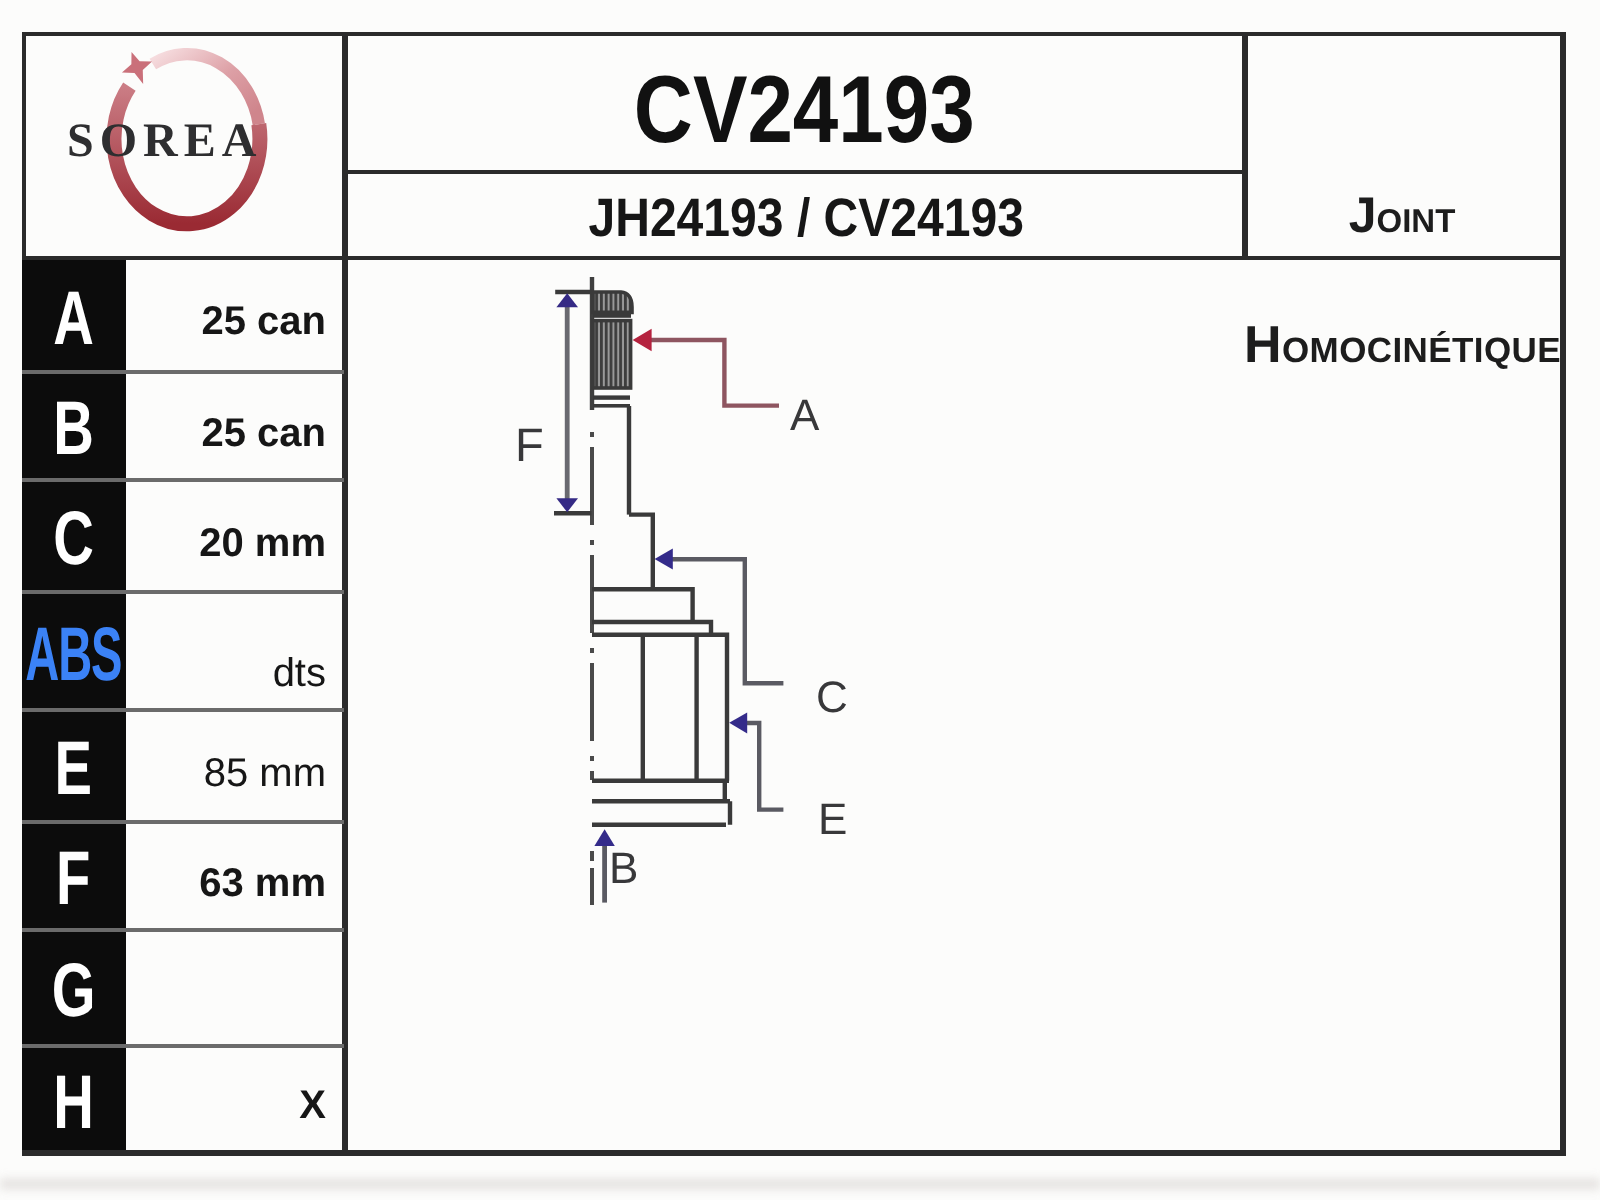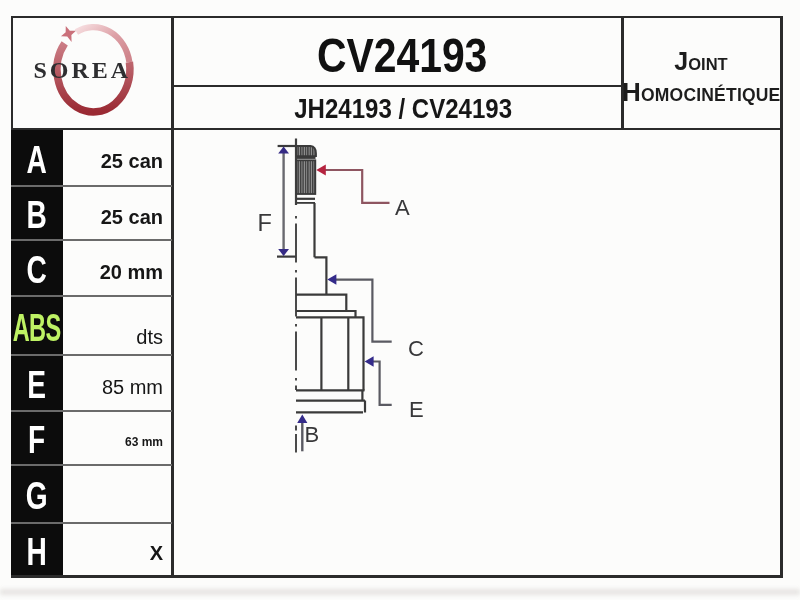--- a/index.html
+++ b/index.html
@@ -40,22 +40,22 @@
     </g>
 
   <text x="22.5" y="62" font-family="Liberation Serif, serif" font-weight="bold" font-size="24px" letter-spacing="3" fill="#2e2e30">SOREA</text>
 </svg>
 
 <div class="abs" style="left:174px;top:34px;width:452px;text-align:center;font-size:47.7px;font-weight:bold;color:#111;line-height:44px;text-indent:5px;transform:scaleX(0.857);">CV24193</div>
 
 <div class="abs" style="left:174px;top:96px;width:452px;text-align:center;font-size:27px;font-weight:bold;color:#161616;line-height:26px;text-indent:7px;transform:scaleX(0.89);">JH24193 / CV24193</div>
 
 <div class="abs" style="left:622px;top:48px;width:158px;text-align:center;font-weight:bold;color:#1d1d1d;">
-  <div style="font-size:16.5px;line-height:26px;"><span style="font-size:25px;">J</span>OINT</div>
-  <div style="font-size:17.5px;line-height:30px;letter-spacing:0.2px;"><span style="font-size:26px;">H</span>OMOCINÉTIQUE</div>
+  <div style="font-size:16.5px;line-height:36px;margin-top:42px;"><span style="font-size:25px;">J</span>OINT</div>
+  <div style="font-size:17.5px;line-height:30px;letter-spacing:0.2px;margin-top:28px;"><span style="font-size:26px;">H</span>OMOCINÉTIQUE</div>
 </div>
 
 <div class="abs" style="left:11px;top:130px;width:52px;height:54.5px;background:#0c0c0c;display:flex;align-items:center;justify-content:center;padding-top:6px;box-sizing:border-box;color:#fff;font-size:38px;font-weight:bold;">
     <span style="display:inline-block;transform:scaleX(0.74);">A</span>
   </div>
 <div class="abs" style="left:63px;top:130px;width:100px;height:54.5px;display:flex;align-items:center;justify-content:flex-end;padding-top:9px;box-sizing:border-box;font-size:20px;font-weight:bold;color:#161616;">25 can</div>
 
 <div class="abs" style="left:11px;top:184.5px;width:161px;height:2px;background:#6b6b6b;"></div>
 
 <div class="abs" style="left:11px;top:186.5px;width:52px;height:52px;background:#0c0c0c;display:flex;align-items:center;justify-content:center;padding-top:6px;box-sizing:border-box;color:#fff;font-size:38px;font-weight:bold;">
@@ -65,38 +65,38 @@
 
 <div class="abs" style="left:11px;top:238.5px;width:161px;height:2px;background:#6b6b6b;"></div>
 
 <div class="abs" style="left:11px;top:240.5px;width:52px;height:54px;background:#0c0c0c;display:flex;align-items:center;justify-content:center;padding-top:6px;box-sizing:border-box;color:#fff;font-size:38px;font-weight:bold;">
     <span style="display:inline-block;transform:scaleX(0.74);">C</span>
   </div>
 <div class="abs" style="left:63px;top:240.5px;width:100px;height:54px;display:flex;align-items:center;justify-content:flex-end;padding-top:9px;box-sizing:border-box;font-size:20px;font-weight:bold;color:#161616;">20 mm</div>
 
 <div class="abs" style="left:11px;top:294.5px;width:161px;height:2px;background:#6b6b6b;"></div>
 
-<div class="abs" style="left:11px;top:296.5px;width:52px;height:57px;background:#0c0c0c;display:flex;align-items:center;justify-content:center;padding-top:6px;box-sizing:border-box;color:#bef264;font-size:38px;font-weight:bold;">
+<div class="abs" style="left:11px;top:296.5px;width:52px;height:57px;background:#0c0c0c;display:flex;align-items:center;justify-content:center;padding-top:6px;box-sizing:border-box;color:#3b82f6;font-size:38px;font-weight:bold;">
     <span style="display:inline-block;transform:scaleX(0.62);letter-spacing:-1px;">ABS</span>
   </div>
 <div class="abs" style="left:63px;top:296.5px;width:100px;height:73px;display:flex;align-items:center;justify-content:flex-end;padding-top:9px;box-sizing:border-box;font-size:20px;font-weight:normal;color:#161616;">dts</div>
 
 <div class="abs" style="left:11px;top:353.5px;width:161px;height:2px;background:#6b6b6b;"></div>
 
 <div class="abs" style="left:11px;top:355.5px;width:52px;height:54.5px;background:#0c0c0c;display:flex;align-items:center;justify-content:center;padding-top:6px;box-sizing:border-box;color:#fff;font-size:38px;font-weight:bold;">
     <span style="display:inline-block;transform:scaleX(0.74);">E</span>
   </div>
 <div class="abs" style="left:63px;top:355.5px;width:100px;height:54.5px;display:flex;align-items:center;justify-content:flex-end;padding-top:9px;box-sizing:border-box;font-size:20px;font-weight:normal;color:#161616;">85 mm</div>
 
 <div class="abs" style="left:11px;top:410px;width:161px;height:2px;background:#6b6b6b;"></div>
 
 <div class="abs" style="left:11px;top:412px;width:52px;height:51.5px;background:#0c0c0c;display:flex;align-items:center;justify-content:center;padding-top:6px;box-sizing:border-box;color:#fff;font-size:38px;font-weight:bold;">
     <span style="display:inline-block;transform:scaleX(0.74);">F</span>
   </div>
-<div class="abs" style="left:63px;top:412px;width:100px;height:51.5px;display:flex;align-items:center;justify-content:flex-end;padding-top:9px;box-sizing:border-box;font-size:12px;font-weight:bold;color:#161616;">63 mm</div>
+<div class="abs" style="left:63px;top:412px;width:100px;height:51.5px;display:flex;align-items:center;justify-content:flex-end;padding-top:9px;box-sizing:border-box;font-size:20px;font-weight:bold;color:#161616;">63 mm</div>
 
 <div class="abs" style="left:11px;top:463.5px;width:161px;height:2px;background:#6b6b6b;"></div>
 
 <div class="abs" style="left:11px;top:465.5px;width:52px;height:56px;background:#0c0c0c;display:flex;align-items:center;justify-content:center;padding-top:6px;box-sizing:border-box;color:#fff;font-size:38px;font-weight:bold;">
     <span style="display:inline-block;transform:scaleX(0.74);">G</span>
   </div>
 
 <div class="abs" style="left:11px;top:521.5px;width:161px;height:2px;background:#6b6b6b;"></div>
 
 <div class="abs" style="left:11px;top:523.5px;width:52px;height:51.5px;background:#0c0c0c;display:flex;align-items:center;justify-content:center;padding-top:6px;box-sizing:border-box;color:#fff;font-size:38px;font-weight:bold;">

